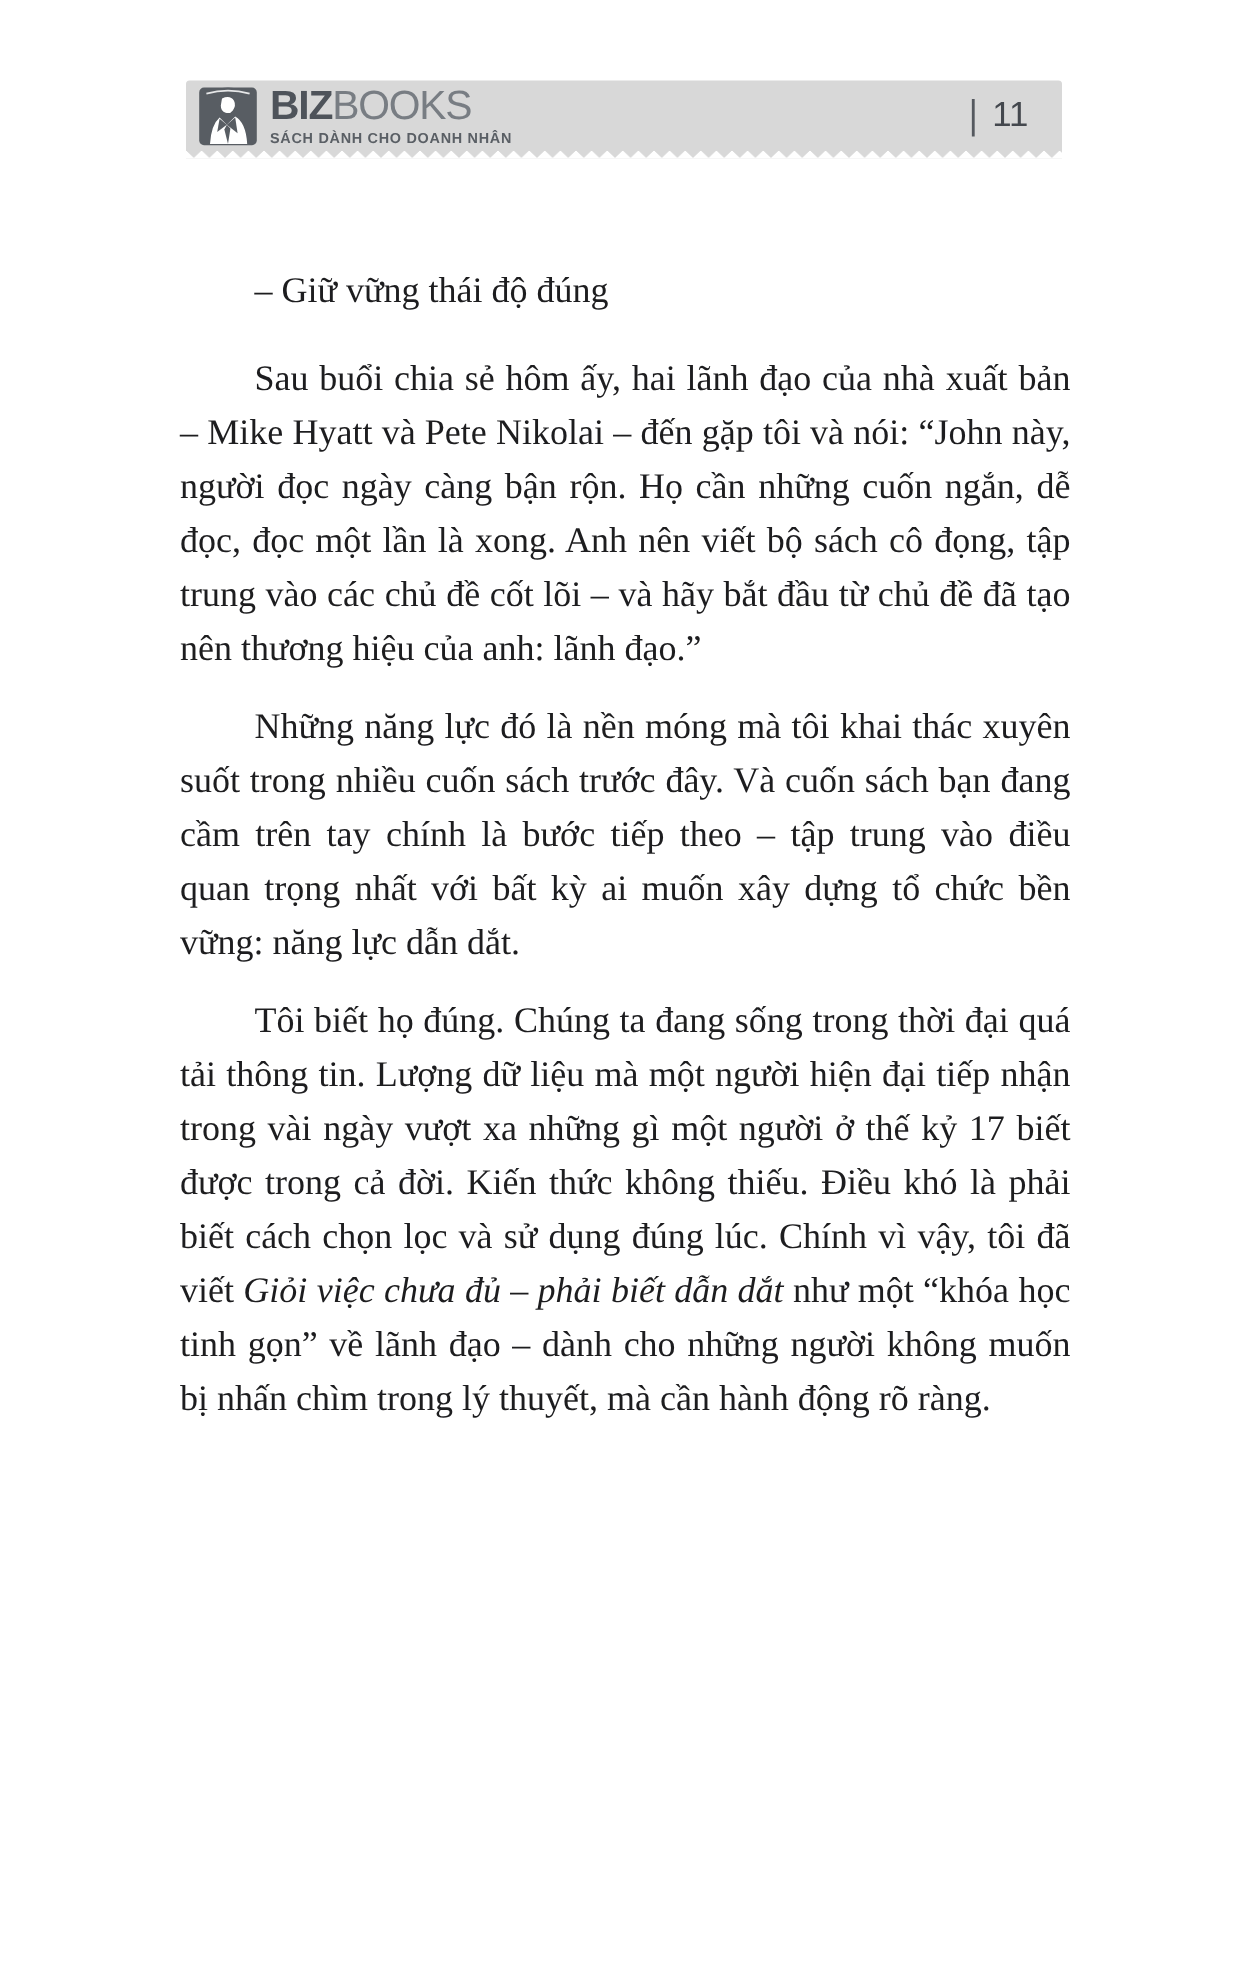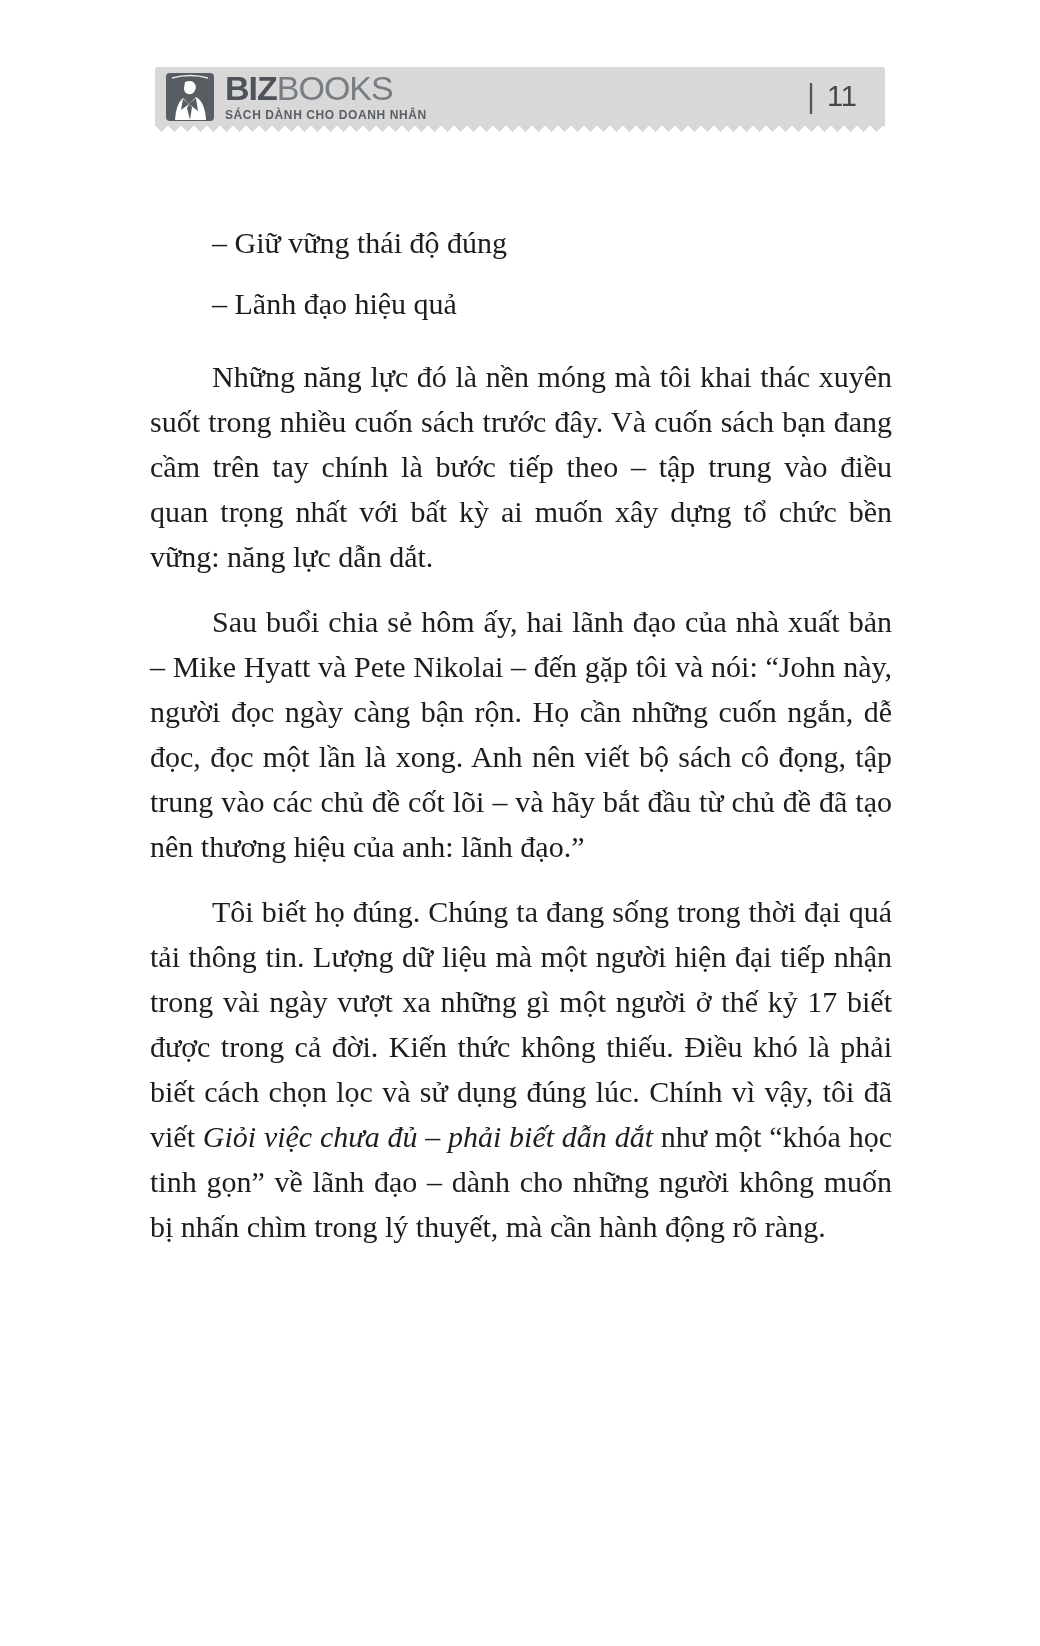--- a/index.html
+++ b/index.html
@@ -155,18 +155,17 @@
       <span class="page-divider">|</span>
       <span class="page-number-value">11</span>
     </div>
     <div class="sawtooth"></div>
   </div>
 </header>
 
 <main class="page-body">
   <div class="list">
     <div class="list-item">– Giữ vững thái độ đúng</div>
-    <div class="list-item">– Lãnh đạo hiệu quả</div>
   </div>
+  <p>Sau buổi chia sẻ hôm ấy, hai lãnh đạo của nhà xuất bản – Mike Hyatt và Pete Nikolai – đến gặp tôi và nói: “John này, người đọc ngày càng bận rộn. Họ cần những cuốn ngắn, dễ đọc, đọc một lần là xong. Anh nên viết bộ sách cô đọng, tập trung vào các chủ đề cốt lõi – và hãy bắt đầu từ chủ đề đã tạo nên thương hiệu của anh: lãnh đạo.”</p>
   <p>Những năng lực đó là nền móng mà tôi khai thác xuyên suốt trong nhiều cuốn sách trước đây. Và cuốn sách bạn đang cầm trên tay chính là bước tiếp theo – tập trung vào điều quan trọng nhất với bất kỳ ai muốn xây dựng tổ chức bền vững: năng lực dẫn dắt.</p>
-  <p>Sau buổi chia sẻ hôm ấy, hai lãnh đạo của nhà xuất bản – Mike Hyatt và Pete Nikolai – đến gặp tôi và nói: “John này, người đọc ngày càng bận rộn. Họ cần những cuốn ngắn, dễ đọc, đọc một lần là xong. Anh nên viết bộ sách cô đọng, tập trung vào các chủ đề cốt lõi – và hãy bắt đầu từ chủ đề đã tạo nên thương hiệu của anh: lãnh đạo.”</p>
   <p><span>Tôi biết họ đúng. Chúng ta đang sống trong thời đại quá tải thông tin. Lượng dữ liệu mà một người hiện đại tiếp nhận trong vài ngày vượt xa những gì một người ở thế kỷ 17 biết được trong cả đời. Kiến thức không thiếu. Điều khó là phải biết cách chọn lọc và sử dụng đúng lúc. Chính vì vậy, tôi đã viết </span><em>Giỏi việc chưa đủ – phải biết dẫn dắt</em><span> như một “khóa học tinh gọn” về lãnh đạo – dành cho những người không muốn bị nhấn chìm trong lý thuyết, mà cần hành động rõ ràng.</span></p>
 </main>
 
 </body></html>

